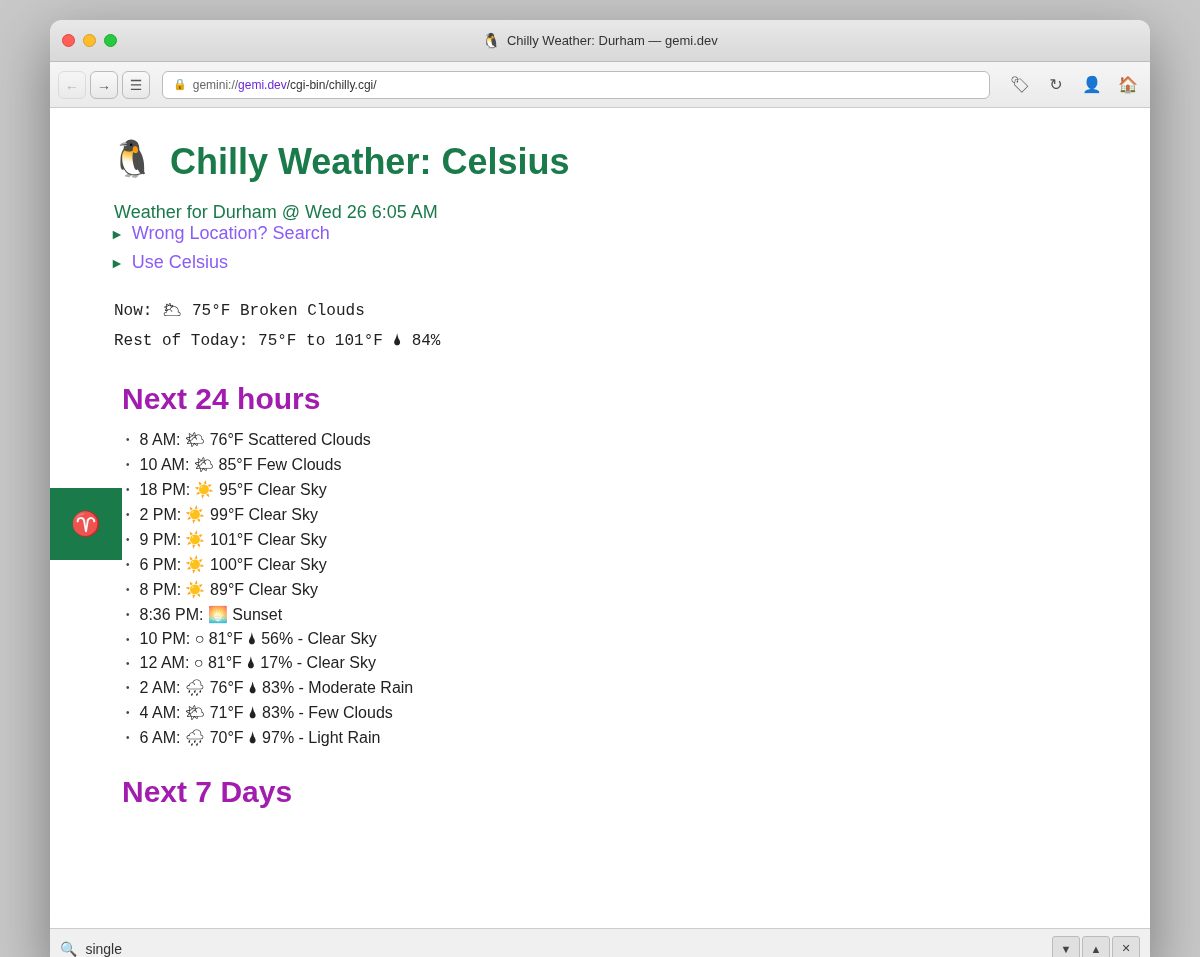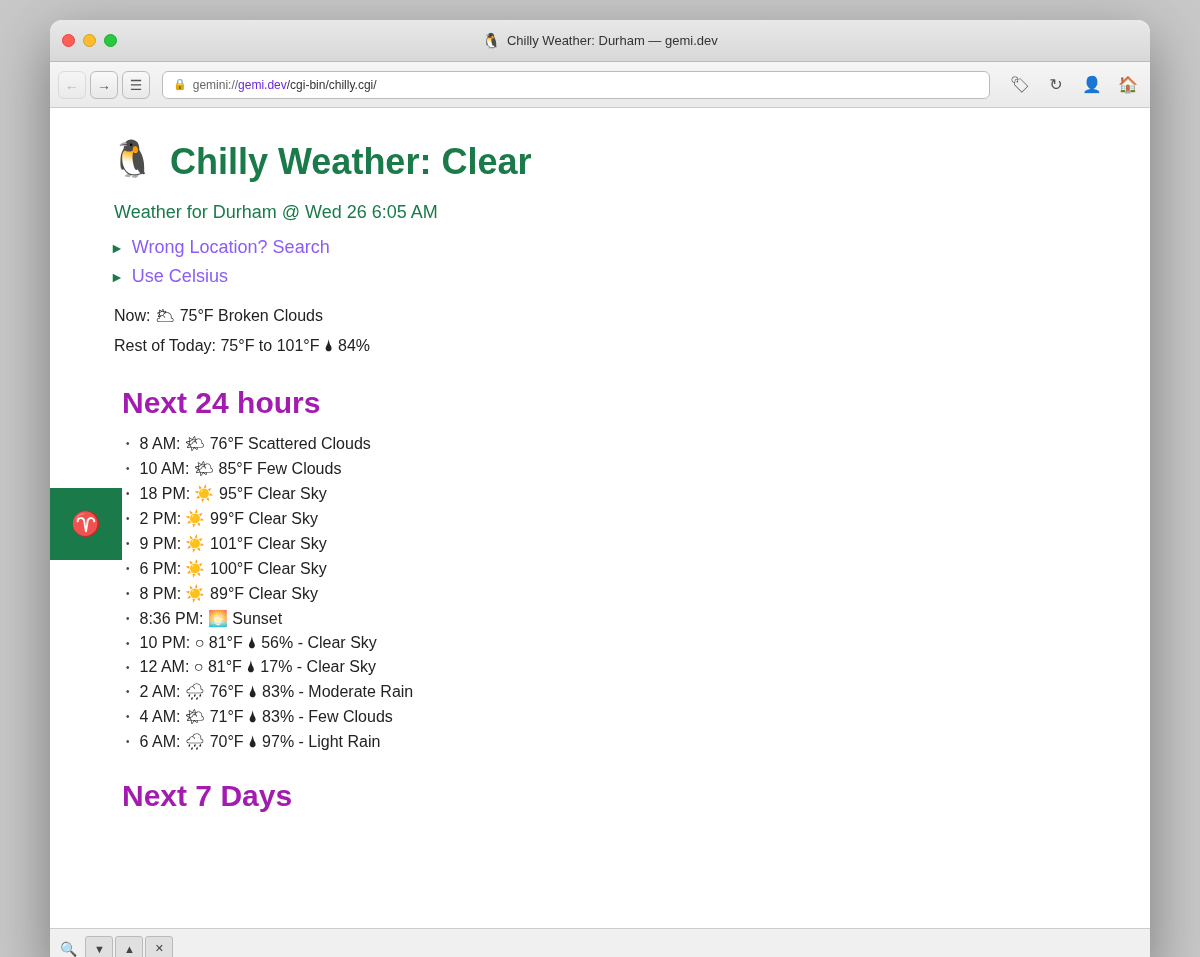--- a/index.html
+++ b/index.html
@@ -141,42 +141,42 @@
       font-size: 36px;
     }
     .page-title {
       font-size: 36px;
       font-weight: 700;
       color: #1a7a4a;
     }
     .subtitle {
       color: #1a7a4a;
       font-size: 18px;
-      margin-bottom: 14px;
       padding-left: 4px;
     }
     .link-item {
       display: flex;
       align-items: center;
       gap: 8px;
       margin-bottom: 8px;
       cursor: pointer;
     }
     .link-arrow {
       color: #1a7a4a;
       font-size: 14px;
     }
     .link-text {
       color: #8b5cf6;
       font-size: 18px;
       text-decoration: none;
     }
     .current-weather {
-      margin-top: 16px;
+      margin-top: 26px;
       padding-left: 4px;
+      font-family: Liberation Mono, monospace;
     }
     .weather-now, .weather-today {
       font-size: 16px;
       color: #222;
       margin-bottom: 4px;
       line-height: 1.6;
     }
     .section-heading {
       font-size: 30px;
       font-weight: 700;
@@ -291,21 +291,21 @@
   </div>
 
   <div class="content-area">
 
     <div class="sidebar-fab">
       <span class="fab-icon">♈</span>
     </div>
 
     <div class="page-header">
       <span class="penguin-icon">🐧</span>
-      <h1 class="page-title">Chilly Weather: Clear</h1>
+      <h1 class="page-title">Chilly Weather: Celsius</h1>
     </div>
 
     <p class="subtitle">Weather for Durham @ Wed 26 6:05 AM</p>
 
     <div class="link-item">
       <span class="link-arrow">►</span>
       <span class="link-text">Wrong Location? Search</span>
     </div>
     <div class="link-item">
       <span class="link-arrow">►</span>
@@ -373,19 +373,20 @@
         <span>6 AM: 🌧 70°F 🌢 97% - Light Rain</span>
       </li>
     </ul>
 
     <h2 class="section-heading">Next 7 Days</h2>
 
   </div>
 
   <div class="search-bar">
     <span class="search-icon-bottom">🔍</span>
+    <input class="search-input" type="text" value="single" style="">
     <div class="search-controls">
       <div class="search-ctrl-btn">▼</div>
       <div class="search-ctrl-btn">▲</div>
       <div class="search-ctrl-btn">✕</div>
     </div>
   </div>
 </div>
 
 </body></html>

